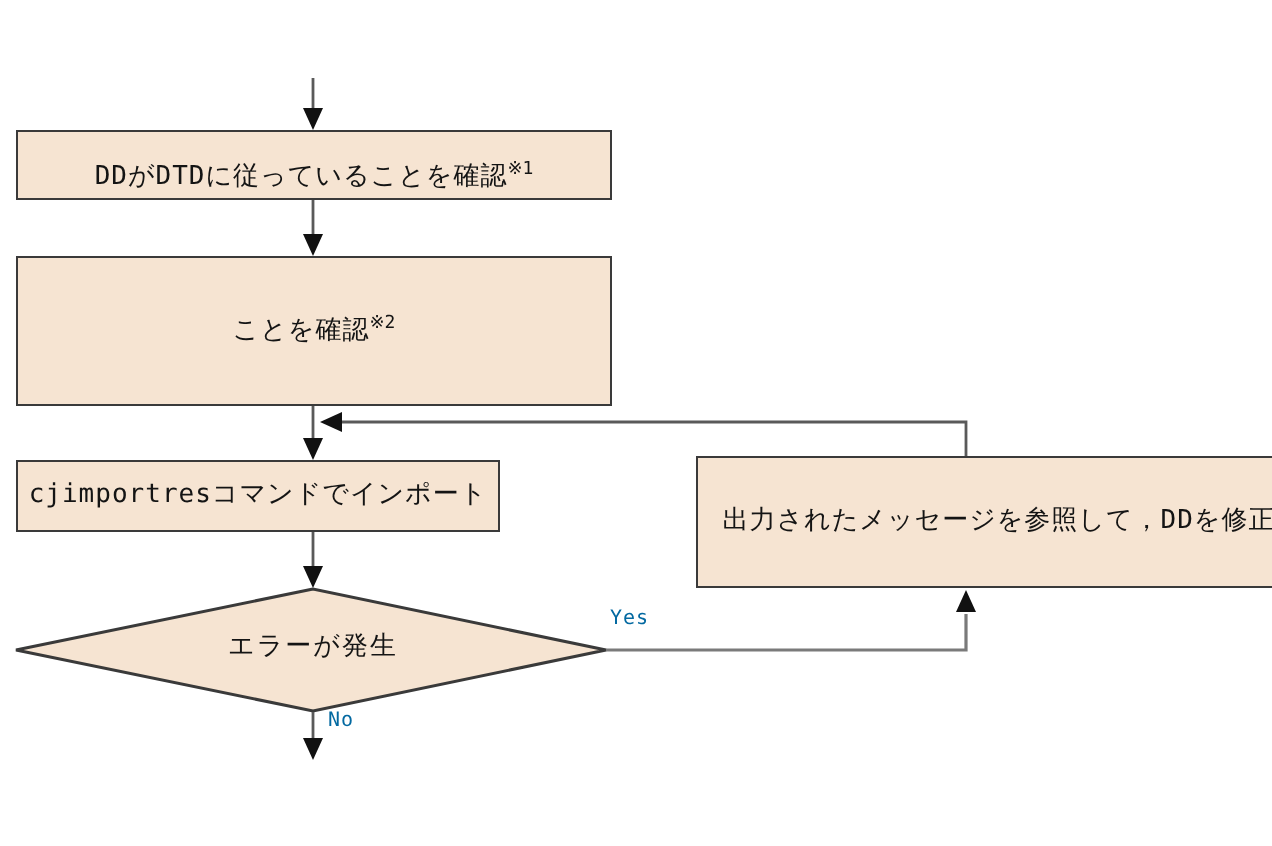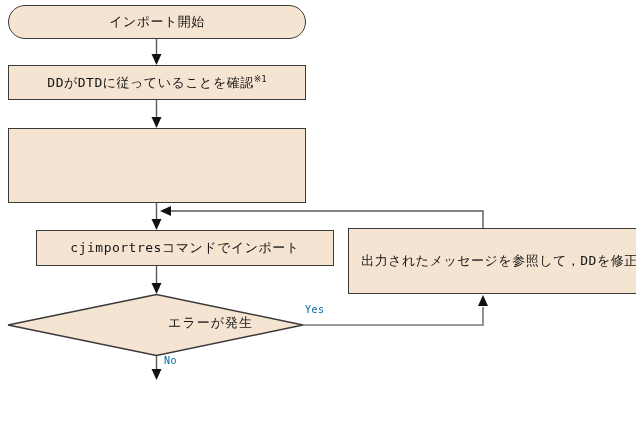--- a/index.html
+++ b/index.html
@@ -47,21 +47,21 @@
     font-size: 10px;
     color: #0369a1;
     letter-spacing: 0.5px;
     background: transparent;
   }
   .diamond-label {
     position: absolute;
     left: 60px;
     top: 314px;
     width: 193px;
-    text-align: right;
+    text-align: center;
     font-size: 13px;
     letter-spacing: 1px;
     color: #141414;
   }
 </style>
 </head>
 <body>
 
 <div class="canvas">
 
@@ -98,32 +98,30 @@
       <path d="M303,325 L483,325 L483,307" stroke="#7a7a7a" stroke-width="1.6" fill="none"></path>
       <polygon points="478,306 488,306 483,295" fill="#111111"></polygon>
     </g>
 
     <g>
       <path d="M156.5,356 L156.5,371" stroke="#5a5a5a" stroke-width="1.4" fill="none"></path>
       <polygon points="151.5,369 161.5,369 156.5,380" fill="#111111"></polygon>
     </g>
   </svg>
 
-  <div class="node terminator" style="left:8px; top:5px; width:298px; height:34px;">
-    <span>インポート開始</span>
-  </div>
 
-  <div class="node" style="left:8px; top:65px; width:298px; height:35px;">
+  <div class="node" style="left:8px; top:65px; width:298px; height:35px;justify-content:flex-end;">
     <span><span>DDがDTDに従っていることを確認</span><sup>※1</sup></span>
   </div>
 
   <div class="node" style="left:8px; top:128px; width:298px; height:75px;">
+    <span><span>ことを確認</span><sup>※2</sup></span>
   </div>
 
-  <div class="node" style="left:8px; top:230px; width:298px; height:36px;margin-left:28px;">
+  <div class="node" style="left:8px; top:230px; width:242px; height:36px;">
     <span>cjimportresコマンドでインポート</span>
   </div>
 
   <div class="diamond-label">エラーが発生</div>
 
   <div class="node" style="left:348px; top:228px; width:303px; height:66px;">
     <span>出力されたメッセージを参照して，DDを修正</span>
   </div>
 
 

